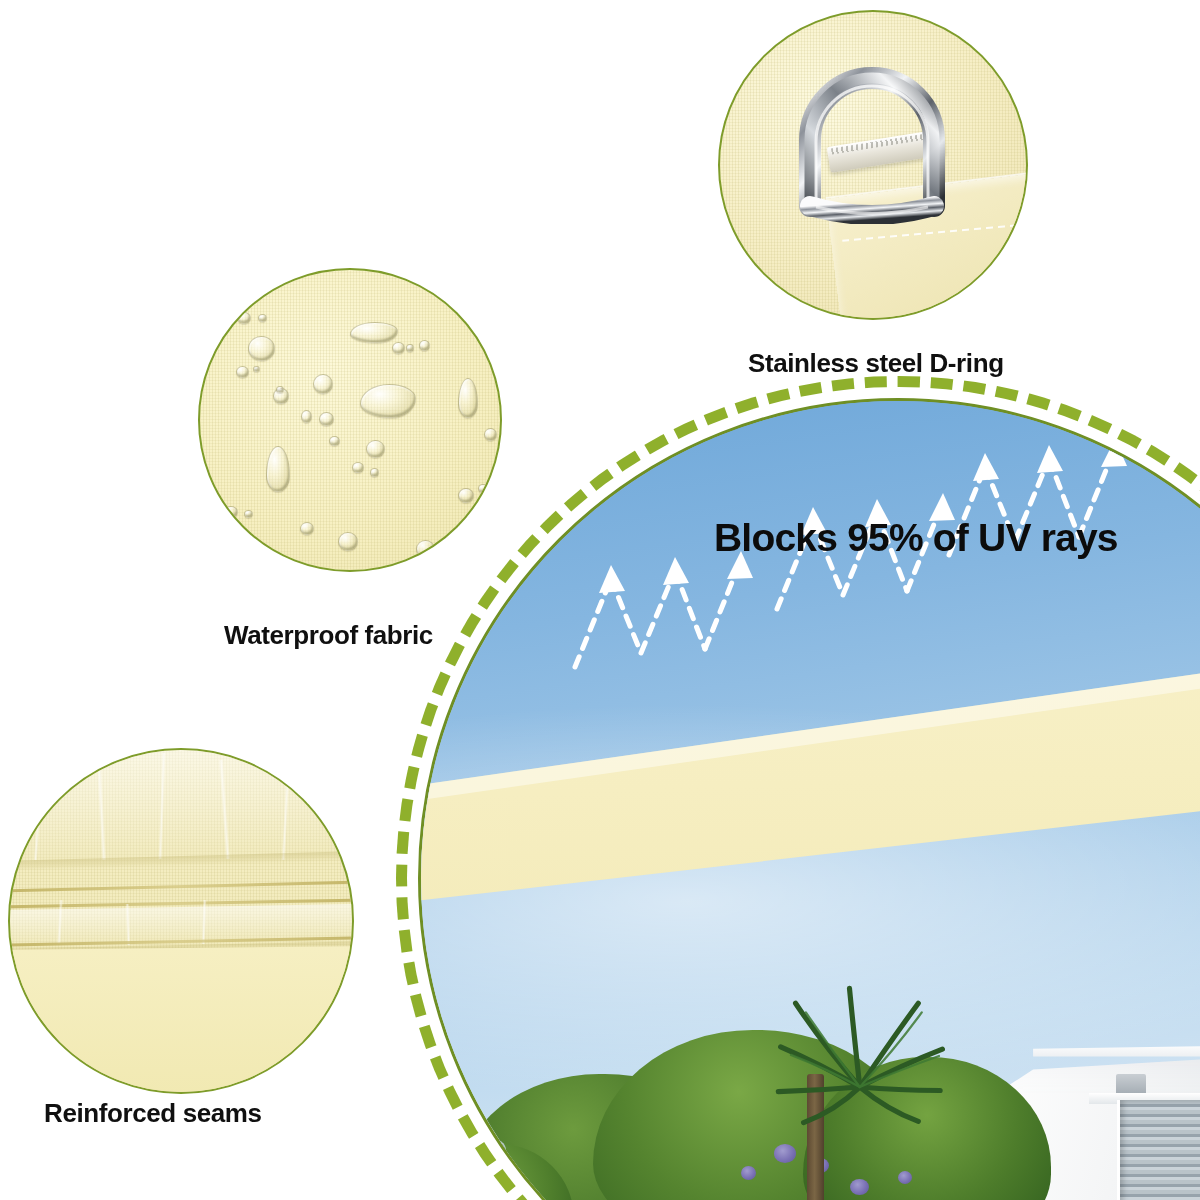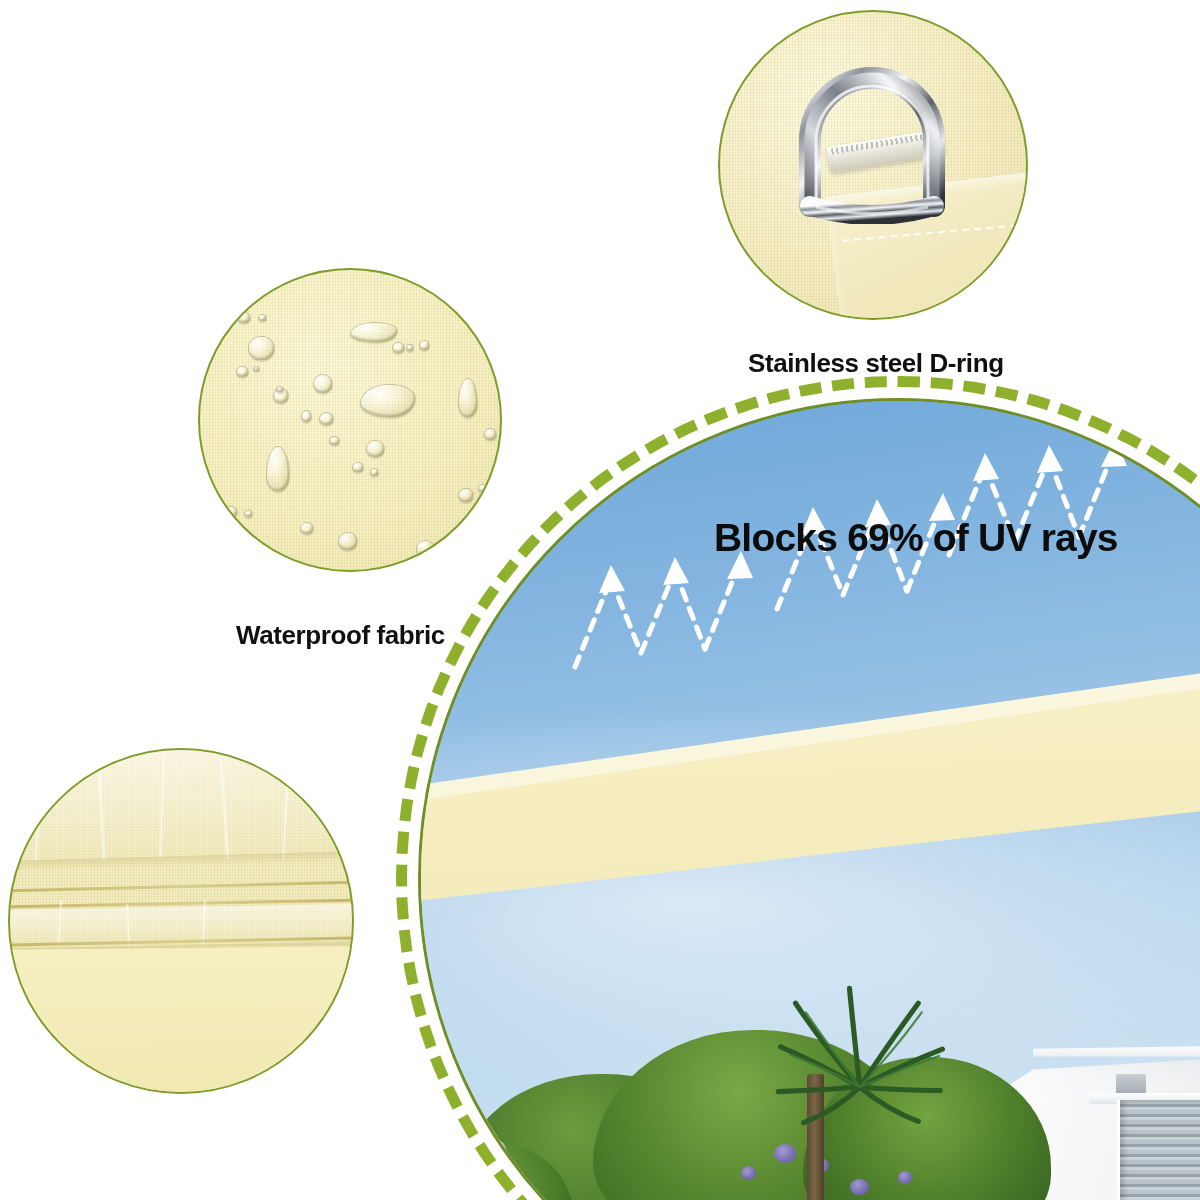--- a/index.html
+++ b/index.html
@@ -361,41 +361,42 @@
     <div class="droplet" style="left:278px; top:214px; width:10px; height:9px;"></div>
     <div class="droplet" style="left:276px; top:238px; width:17px; height:17px;"></div>
     <div class="droplet" style="left:100px; top:252px; width:14px; height:13px;"></div>
     <div class="droplet" style="left:138px; top:262px; width:20px; height:19px;"></div>
     <div class="droplet" style="left:216px; top:270px; width:19px; height:18px;"></div>
     <div class="droplet" style="left:240px; top:272px; width:11px; height:13px;"></div>
     <div class="droplet" style="left:24px; top:236px; width:14px; height:12px;"></div>
     <div class="droplet" style="left:44px; top:240px; width:9px; height:8px;"></div>
     <div class="droplet" style="left:76px; top:116px; width:8px; height:7px;"></div>
   </div>
-  <div class="feature-label" style="left:236px; top:620px;">Waterproof fabric</div>
+  <div class="feature-label" style="left:224px; top:620px;">Waterproof fabric</div>
 
   <div class="feature-circle" id="seams-circle">
     <div class="weave"></div>
     <div class="seam-band" style="top:0%; height:33%; transform:rotate(-2deg);"></div>
     <div class="seam-fold" style="left:8%; top:2%; width:4px; height:30%; transform:rotate(4deg);"></div>
     <div class="seam-fold" style="left:26%; top:4%; width:5px; height:28%; transform:rotate(-3deg);"></div>
     <div class="seam-fold" style="left:44%; top:1%; width:4px; height:31%; transform:rotate(2deg);"></div>
     <div class="seam-fold" style="left:62%; top:3%; width:5px; height:29%; transform:rotate(-4deg);"></div>
     <div class="seam-fold" style="left:80%; top:2%; width:4px; height:30%; transform:rotate(3deg);"></div>
     <div class="seam-shadow" style="top:31%; transform:rotate(-1.6deg);"></div>
     <div class="seam-line" style="top:39.5%; transform:rotate(-1.4deg);"></div>
     <div class="seam-line" style="top:44.5%; transform:rotate(-1.1deg);"></div>
     <div class="seam-band" style="top:46%; height:11%; transform:rotate(-1deg);"></div>
     <div class="seam-fold" style="left:14%; top:44%; width:4px; height:13%; transform:rotate(3deg);"></div>
     <div class="seam-fold" style="left:34%; top:45%; width:4px; height:12%; transform:rotate(-2deg);"></div>
     <div class="seam-fold" style="left:56%; top:44%; width:4px; height:13%; transform:rotate(2deg);"></div>
     <div class="seam-line" style="top:55.5%; transform:rotate(-1.2deg);"></div>
     <div class="seam-shadow" style="top:57%; transform:rotate(-1.2deg);"></div>
     <div class="seam-band" style="top:58%; height:44%; transform:rotate(-0.6deg); background:linear-gradient(180deg,#f6efc2 0%, #f1e9b2 100%);"></div>
   </div>
+  <div class="feature-label" style="left:44px; top:1098px;">Reinforced seams</div>
 
   <div id="scene-wrap">
     <div id="scene-dashed-ring"></div>
     <div id="scene-circle">
 
       <div id="sky"></div>
       <div id="sky-haze"></div>
 
       <svg class="uv-group" style="left:150px; top:120px; width:190px; height:150px;" viewBox="0 0 190 150">
         <g stroke="#ffffff" stroke-width="5" fill="none" stroke-dasharray="11 9" stroke-linecap="round">
@@ -485,15 +486,15 @@
             <path d="M160 190 Q220 126 268 60"></path>
             <path d="M160 190 Q230 160 298 136"></path>
           </g>
         </svg>
 
       </div>
 
     </div>
   </div>
 
-  <div id="uv-headline">Blocks 69% of UV rays</div>
+  <div id="uv-headline">Blocks 95% of UV rays</div>
 
 </div>
 
 </body></html>

